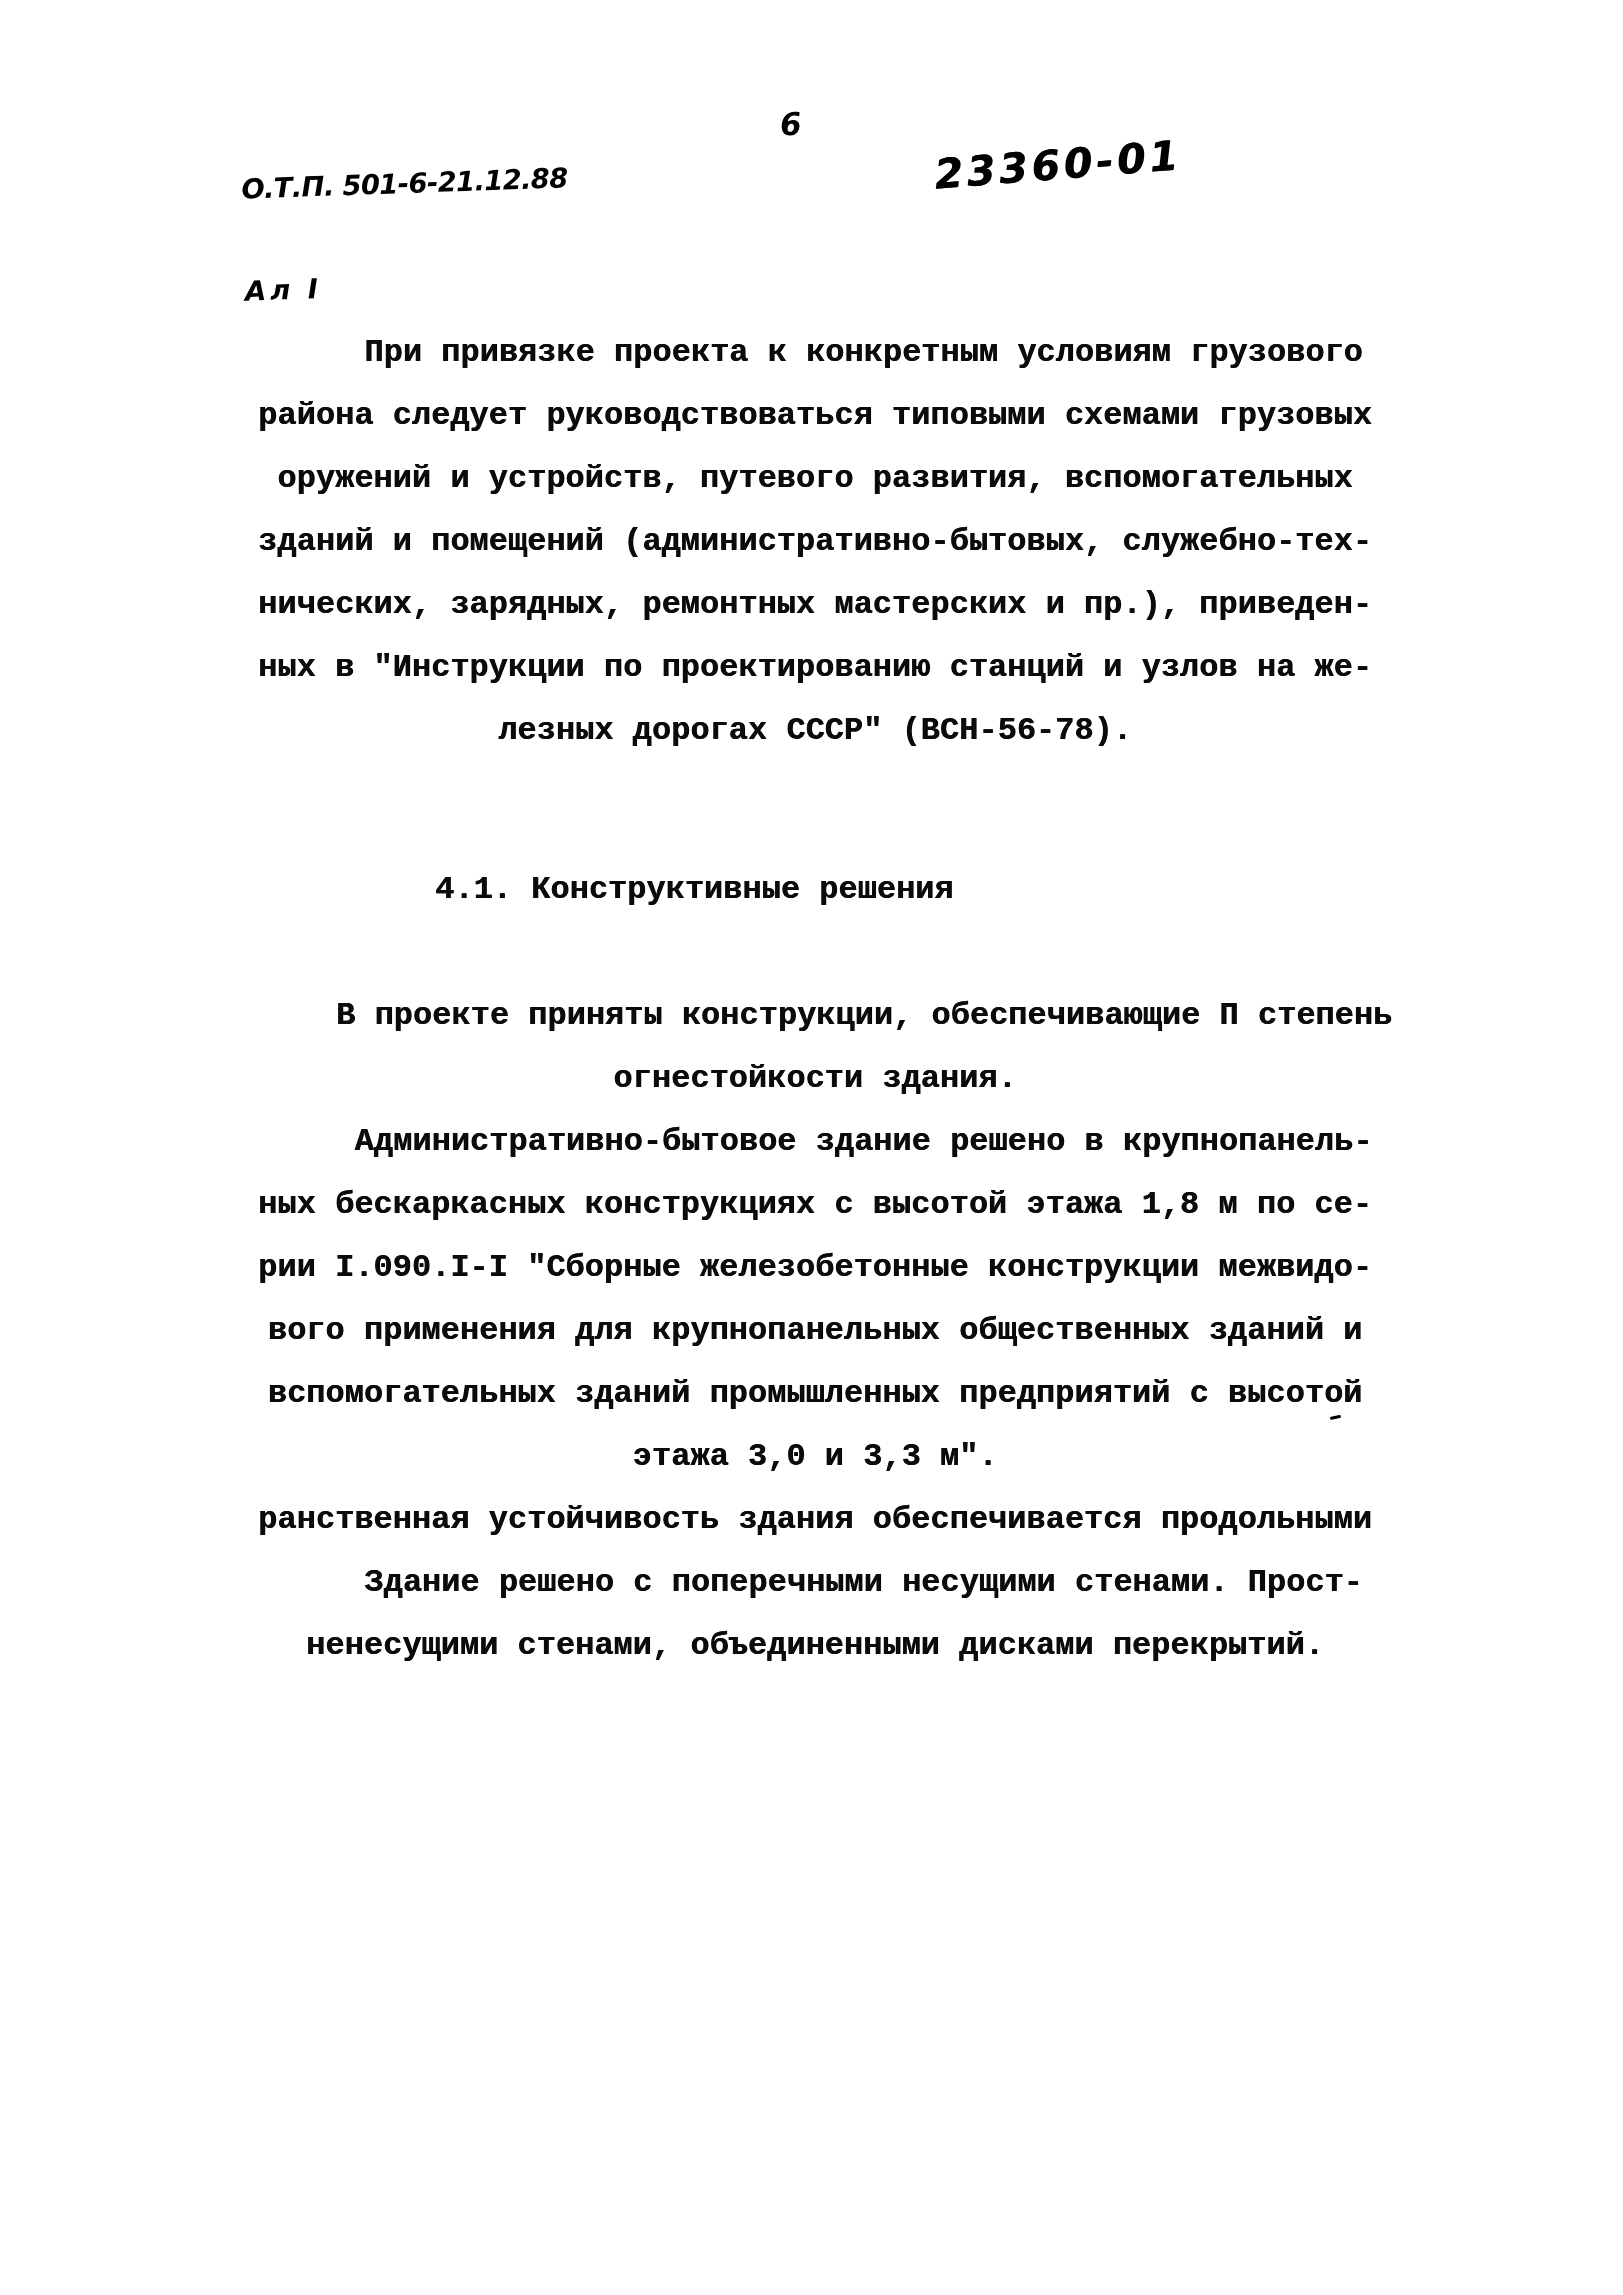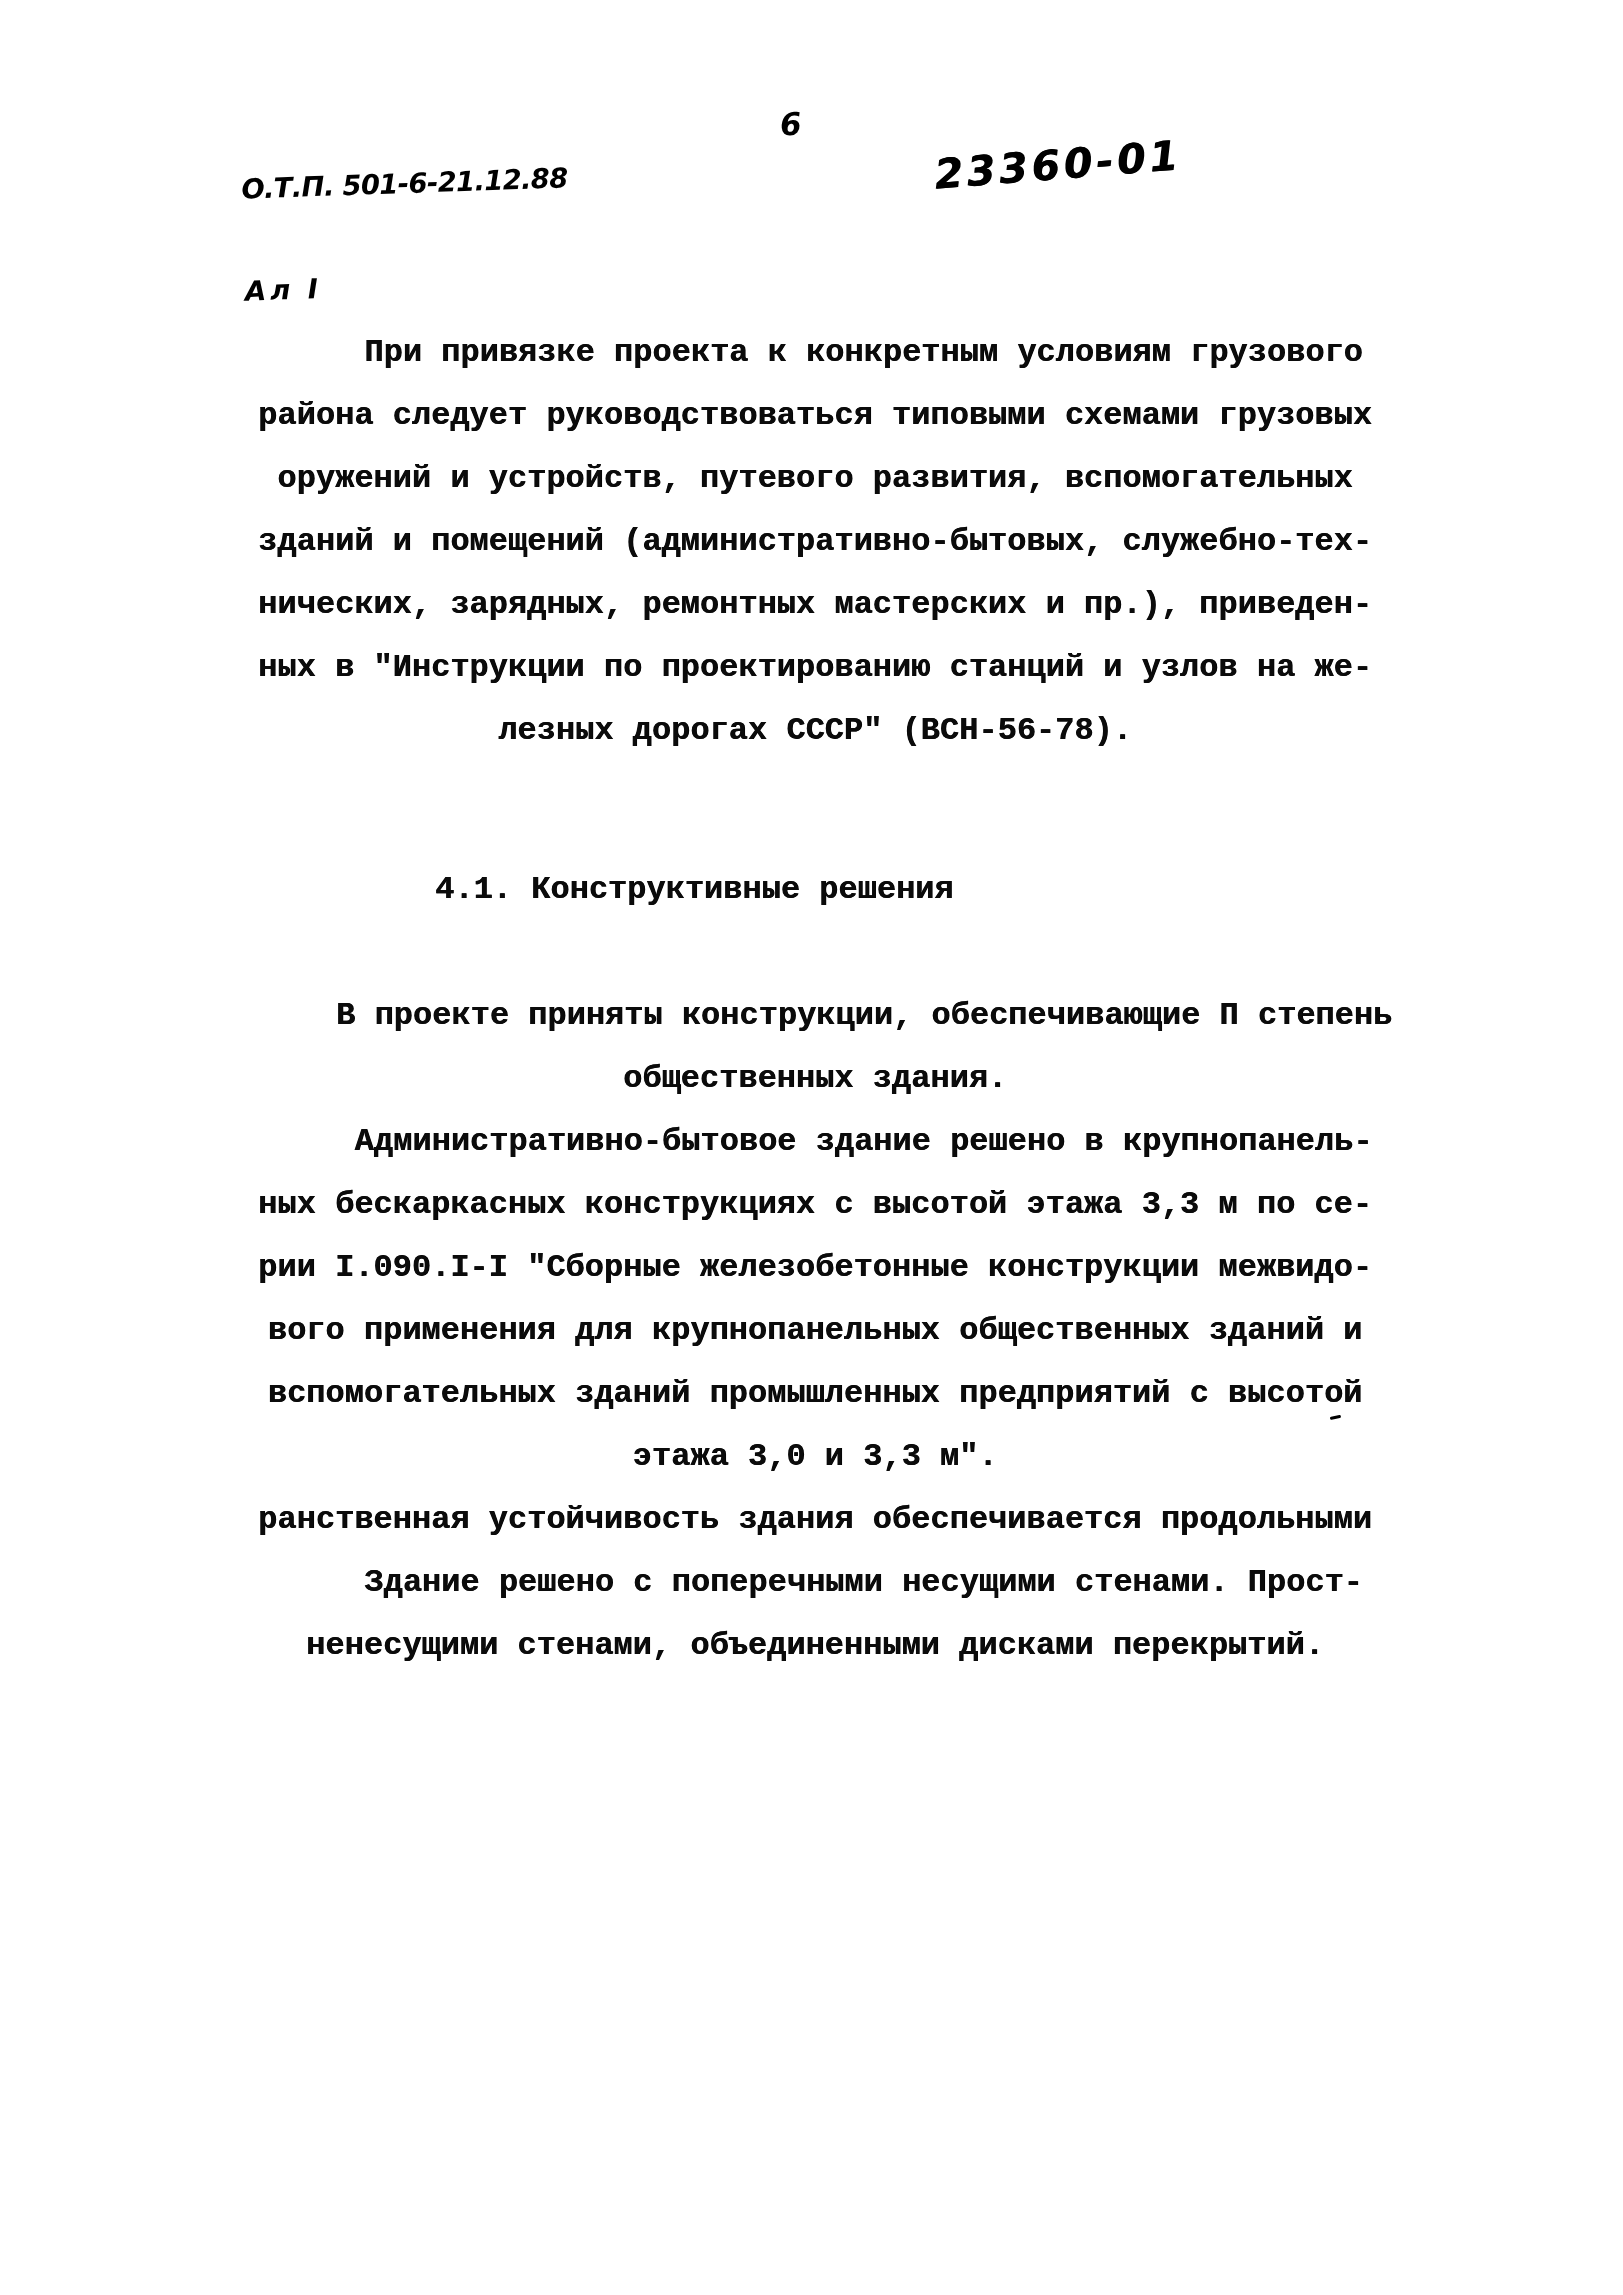--- a/index.html
+++ b/index.html
@@ -128,26 +128,26 @@
       <div class="line">зданий и помещений (административно-бытовых, служебно-тех-</div>
       <div class="line">нических, зарядных, ремонтных мастерских и пр.), приведен-</div>
       <div class="line">ных в "Инструкции по проектированию станций и узлов на же-</div>
       <div class="line">лезных дорогах СССР" (ВСН-56-78).</div>
     </div>
 
     <div class="section-heading">4.1. Конструктивные решения</div>
 
     <div class="para para-after-heading">
       <div class="line first">В проекте приняты конструкции, обеспечивающие П степень</div>
-      <div class="line">общественных здания.</div>
+      <div class="line">огнестойкости здания.</div>
     </div>
 
     <div class="para">
       <div class="line first">Административно-бытовое здание решено в крупнопанель-</div>
-      <div class="line">ных бескаркасных конструкциях с высотой этажа 3,3 м по се-</div>
+      <div class="line">ных бескаркасных конструкциях с высотой этажа 1,8 м по се-</div>
       <div class="line">рии I.090.I-I "Сборные железобетонные конструкции межвидо-</div>
       <div class="line">вого применения для крупнопанельных общественных зданий и</div>
       <div class="line">вспомогательных зданий промышленных предприятий с высотой</div>
       <div class="line">этажа 3,0 и 3,3 м".</div>
     </div>
 
     <div class="para">
       <div class="line">ранственная устойчивость здания обеспечивается продольными</div>
       <div class="line first">Здание решено с поперечными несущими стенами. Прост-</div>
       <div class="line">ненесущими стенами, объединенными дисками перекрытий.</div>

